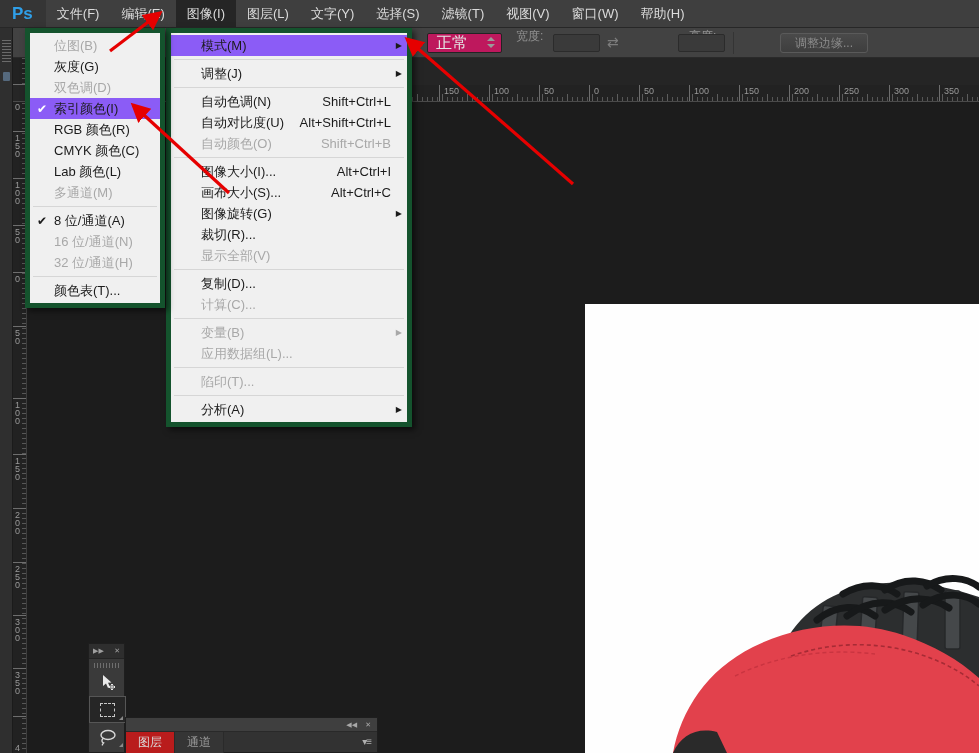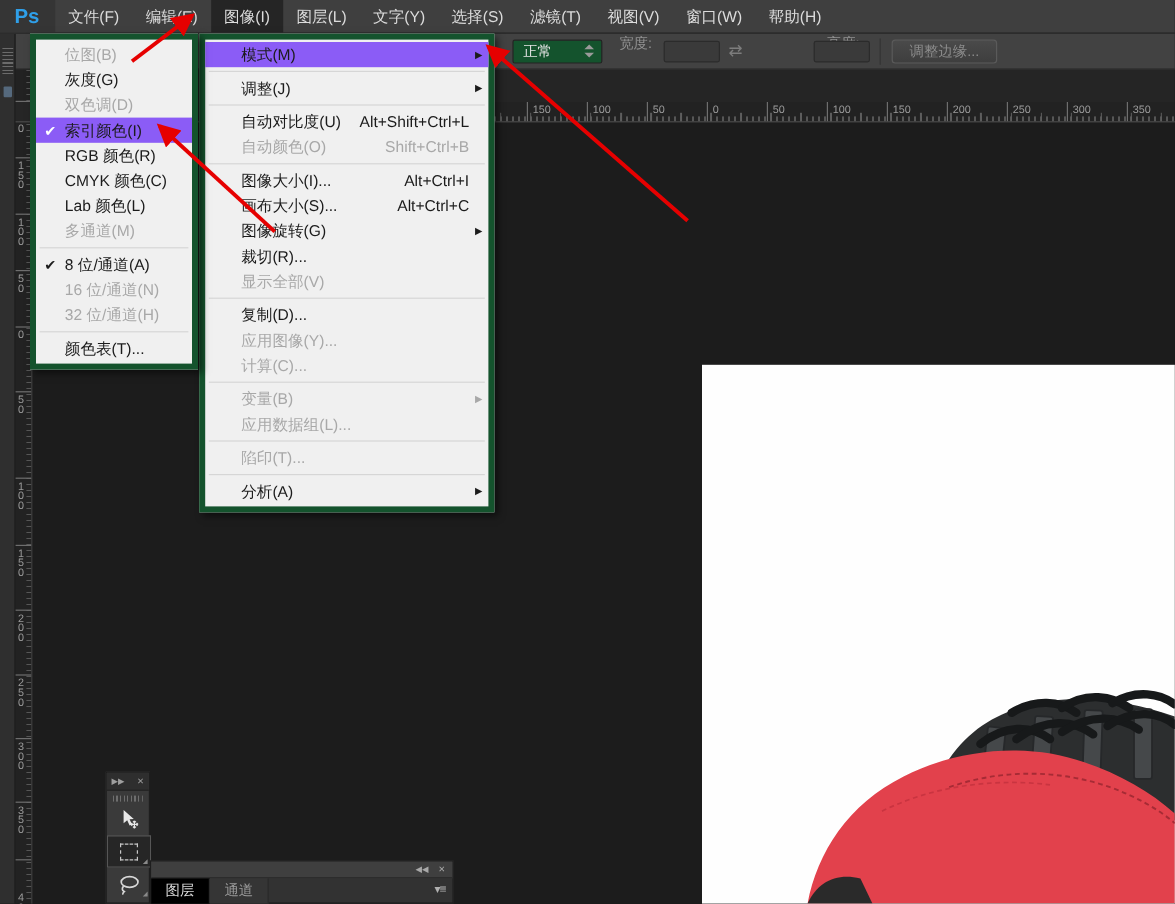--- a/index.html
+++ b/index.html
@@ -12,33 +12,33 @@
     z-index:10; color:#dcdcdc; font-size:13px; }
   #ps-logo { color:#2f9fe8; font-weight:bold; font-size:17px; line-height:28px;
     padding:0 13px 0 12px; background:#353535; }
   .mb-item { line-height:28px; padding:0 11px; cursor:default; }
   .mb-item.mb-active { background:#252525; }
 
   
   #options-bar { position:absolute; left:0; top:28px; width:979px; height:30px;
     background:#424242; border-bottom:1px solid #2a2a2a; z-index:2; }
   #mode-select { position:absolute; left:427px; top:5px; width:75px; height:20px;
-    background:#14532d; border:1px solid #232323; border-radius:2px; color:#e3e3e3;
-    font-size:12px; line-height:18px; padding-left:8px; }
+    background:#be185d; border:1px solid #232323; border-radius:2px; color:#e3e3e3;
+    font-size:16px; line-height:18px; padding-left:8px; }
   #mode-spinner { position:absolute; right:4px; top:3px; width:10px; height:14px; }
   #mode-spinner .tri-up { width:0; height:0; border-left:4px solid transparent;
     border-right:4px solid transparent; border-bottom:4px solid #9a9a9a; margin-bottom:3px; }
   #mode-spinner .tri-dn { width:0; height:0; border-left:4px solid transparent;
     border-right:4px solid transparent; border-top:4px solid #9a9a9a; }
   .ob-label { position:absolute; top:0; color:#929292; font-size:12px; }
   .ob-input { position:absolute; top:6px; width:47px; height:18px; background:#3a3a3a;
     border:1px solid #2b2b2b; border-radius:2px; }
   #swap-icon { position:absolute; left:607px; top:6px; color:#7d7d7d; font-size:14px; }
   #ob-divider { position:absolute; left:733px; top:4px; width:1px; height:22px; background:#343434; }
-  #refine-edge-btn { position:absolute; left:743px; top:5px; width:88px; height:20px;
+  #refine-edge-btn { position:absolute; left:780px; top:5px; width:88px; height:20px;
     border:1px solid #5a5a5a; border-radius:3px; color:#8b8b8b; font-size:12px;
     text-align:center; line-height:18px; background:linear-gradient(#4a4a4a,#3e3e3e); }
 
   
   #left-strip { position:absolute; left:0; top:28px; width:13px; height:725px;
     background:#2f2f2f; border-right:1px solid #1b1b1b; z-index:2; }
   #left-strip .grip { position:absolute; left:2px; top:12px; width:9px; height:22px;
     background:repeating-linear-gradient(to bottom,#6b6b6b 0 1px,transparent 1px 3px); }
   #left-strip .mini-icon { position:absolute; left:3px; top:44px; width:7px; height:9px;
     background:#55697d; border-radius:1px; }
@@ -100,21 +100,21 @@
 
   
   #layers-panel { position:absolute; left:125px; top:717px; width:253px; height:36px;
     background:#323232; border:1px solid #1e1e1e; z-index:3; }
   #layers-panel .lp-header { height:14px; background:#3f3f3f; border-bottom:1px solid #292929;
     color:#a8a8a8; font-size:7px; display:flex; justify-content:flex-end; gap:8px;
     align-items:center; padding:0 6px; }
   #layers-panel .lp-tabs { height:21px; display:flex; align-items:stretch; position:relative; }
   .lp-tab { padding:0 12px; line-height:21px; font-size:12px; color:#9a9a9a;
     background:#353535; border-right:1px solid #2a2a2a; }
-  .lp-tab.active { background:#000000; color:#d9d9d9; }
+  .lp-tab.active { background:#b91c1c; color:#d9d9d9; }
   #panel-menu-icon { position:absolute; right:6px; top:4px; color:#b0b0b0; font-size:10px; letter-spacing:-1px; }
 
   
   #annotations { position:absolute; left:0; top:0; width:979px; height:753px;
     z-index:30; pointer-events:none; }
 </style>
 </head>
 <body>
 
 <div id="menu-bar">
@@ -246,20 +246,25 @@
     </div>
     <div class="menu-sep"></div>
     <div class="menu-item">
       <span class="mi-check"></span>
       <span>调整(J)</span>
       <span class="mi-sub">▶</span>
     </div>
     <div class="menu-sep"></div>
     <div class="menu-item">
       <span class="mi-check"></span>
+      <span>自动色调(N)</span>
+      <span class="mi-shortcut">Shift+Ctrl+L</span>
+    </div>
+    <div class="menu-item">
+      <span class="mi-check"></span>
       <span>自动对比度(U)</span>
       <span class="mi-shortcut">Alt+Shift+Ctrl+L</span>
     </div>
     <div class="menu-item disabled">
       <span class="mi-check"></span>
       <span>自动颜色(O)</span>
       <span class="mi-shortcut">Shift+Ctrl+B</span>
     </div>
     <div class="menu-sep"></div>
     <div class="menu-item">
@@ -282,24 +287,20 @@
       <span>裁切(R)...</span>
     </div>
     <div class="menu-item disabled">
       <span class="mi-check"></span>
       <span>显示全部(V)</span>
     </div>
     <div class="menu-sep"></div>
     <div class="menu-item">
       <span class="mi-check"></span>
       <span>复制(D)...</span>
-    </div>
-    <div class="menu-item disabled">
-      <span class="mi-check"></span>
-      <span>应用图像(Y)...</span>
     </div>
     <div class="menu-item disabled">
       <span class="mi-check"></span>
       <span>计算(C)...</span>
     </div>
     <div class="menu-sep"></div>
     <div class="menu-item disabled">
       <span class="mi-check"></span>
       <span>变量(B)</span>
       <span class="mi-sub">▶</span>

